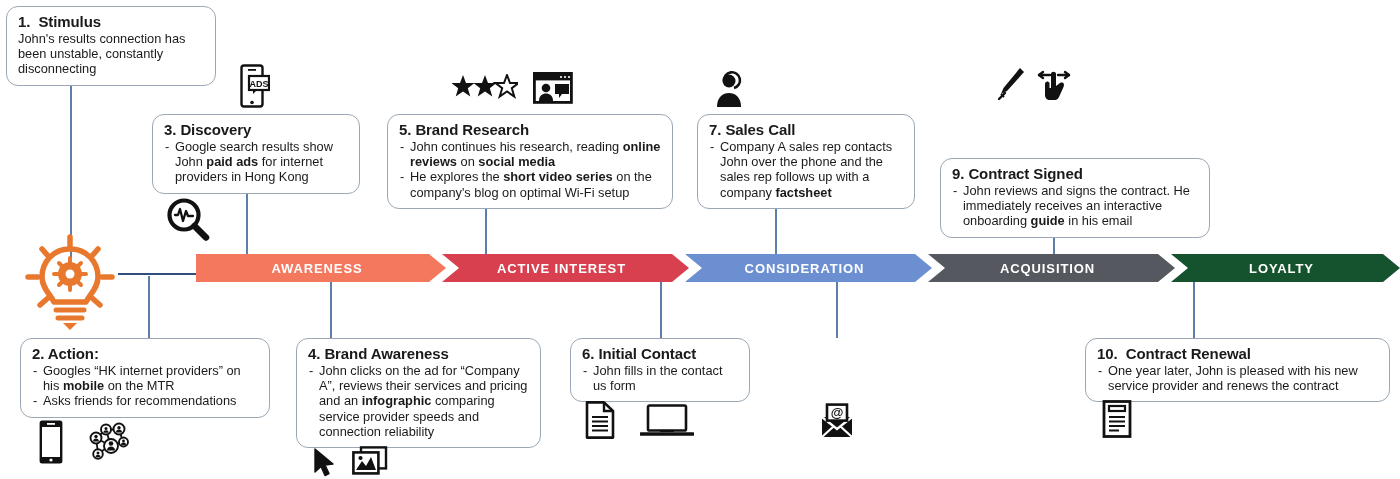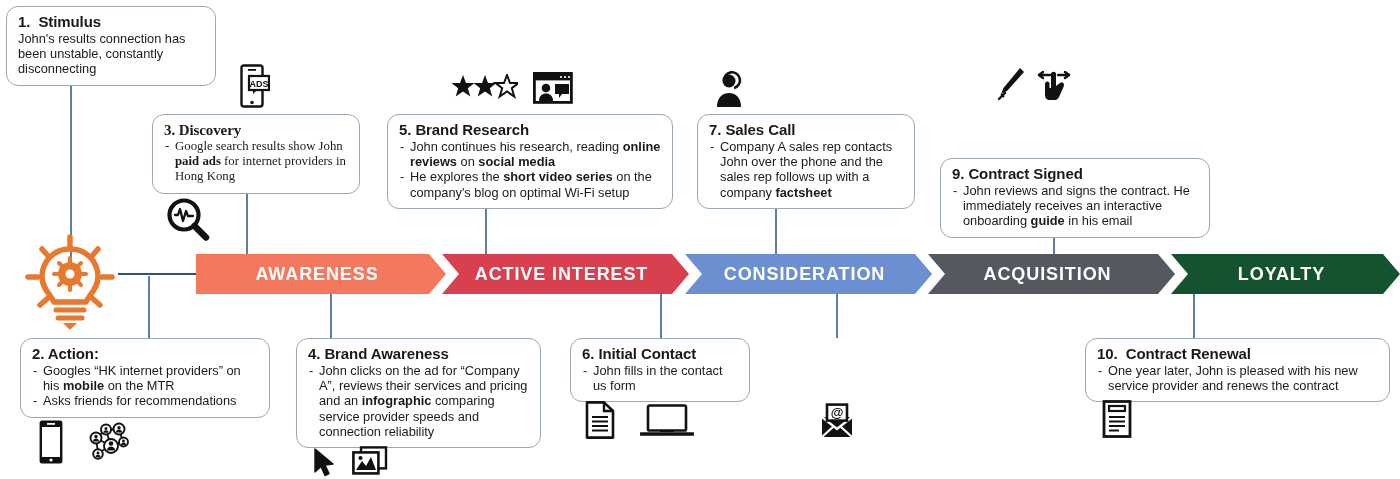--- a/index.html
+++ b/index.html
@@ -57,25 +57,25 @@
   }
   .hline {
     position: absolute;
     height: 1.6px;
     background: #2f4f7f;
   }
 
   
   #funnel { position: absolute; left: 196px; top: 254px; height: 40px; }
   .chev {
-    position: absolute; top: 0; height: 40px;
+    position: absolute; top: 0; height: 28px;
     display: flex; align-items: center; justify-content: center;
     color: #ffffff;
     font-weight: bold;
-    font-size: 18px;
+    font-size: 13px;
     letter-spacing: 0.9px;
     clip-path: polygon(0 0, calc(100% - 17px) 0, 100% 50%, calc(100% - 17px) 100%, 0 100%);
   }
   .chev.first {
     clip-path: polygon(0 0, calc(100% - 17px) 0, 100% 50%, calc(100% - 17px) 100%, 0 100%);
   }
   .chev.notched {
     clip-path: polygon(0 0, calc(100% - 17px) 0, 100% 50%, calc(100% - 17px) 100%, 0 100%, 17px 50%);
   }
   .chev span { transform: translateX(-4px); }
@@ -155,21 +155,21 @@
     </svg>
   </div>
 
   <div class="box" style="left:6px; top:6px; width:210px;">
     <div class="title"><span>1.</span>&nbsp; <span>Stimulus</span></div>
     <ul>
         <li class="plain"><span>John's results connection has been unstable, constantly disconnecting</span></li>
       </ul>
   </div>
 
-  <div class="box" style="left:152px; top:114px; width:208px;font-family:Liberation Serif, serif;">
+  <div class="box" style="left:152px; top:114px; width:208px;">
     <div class="title"><span>3.</span> <span>Discovery</span></div>
     <ul>
         <li class="dash"><span>Google search results show John </span><b>paid ads</b><span> for internet providers in Hong Kong</span></li>
       </ul>
   </div>
 
   <div class="box" style="left:387px; top:114px; width:286px;">
     <div class="title"><span>5.</span> <span>Brand Research</span></div>
     <ul>
         <li class="dash"><span>John continues his research, reading </span><b>online reviews</b><span> on </span><b>social media</b></li>

